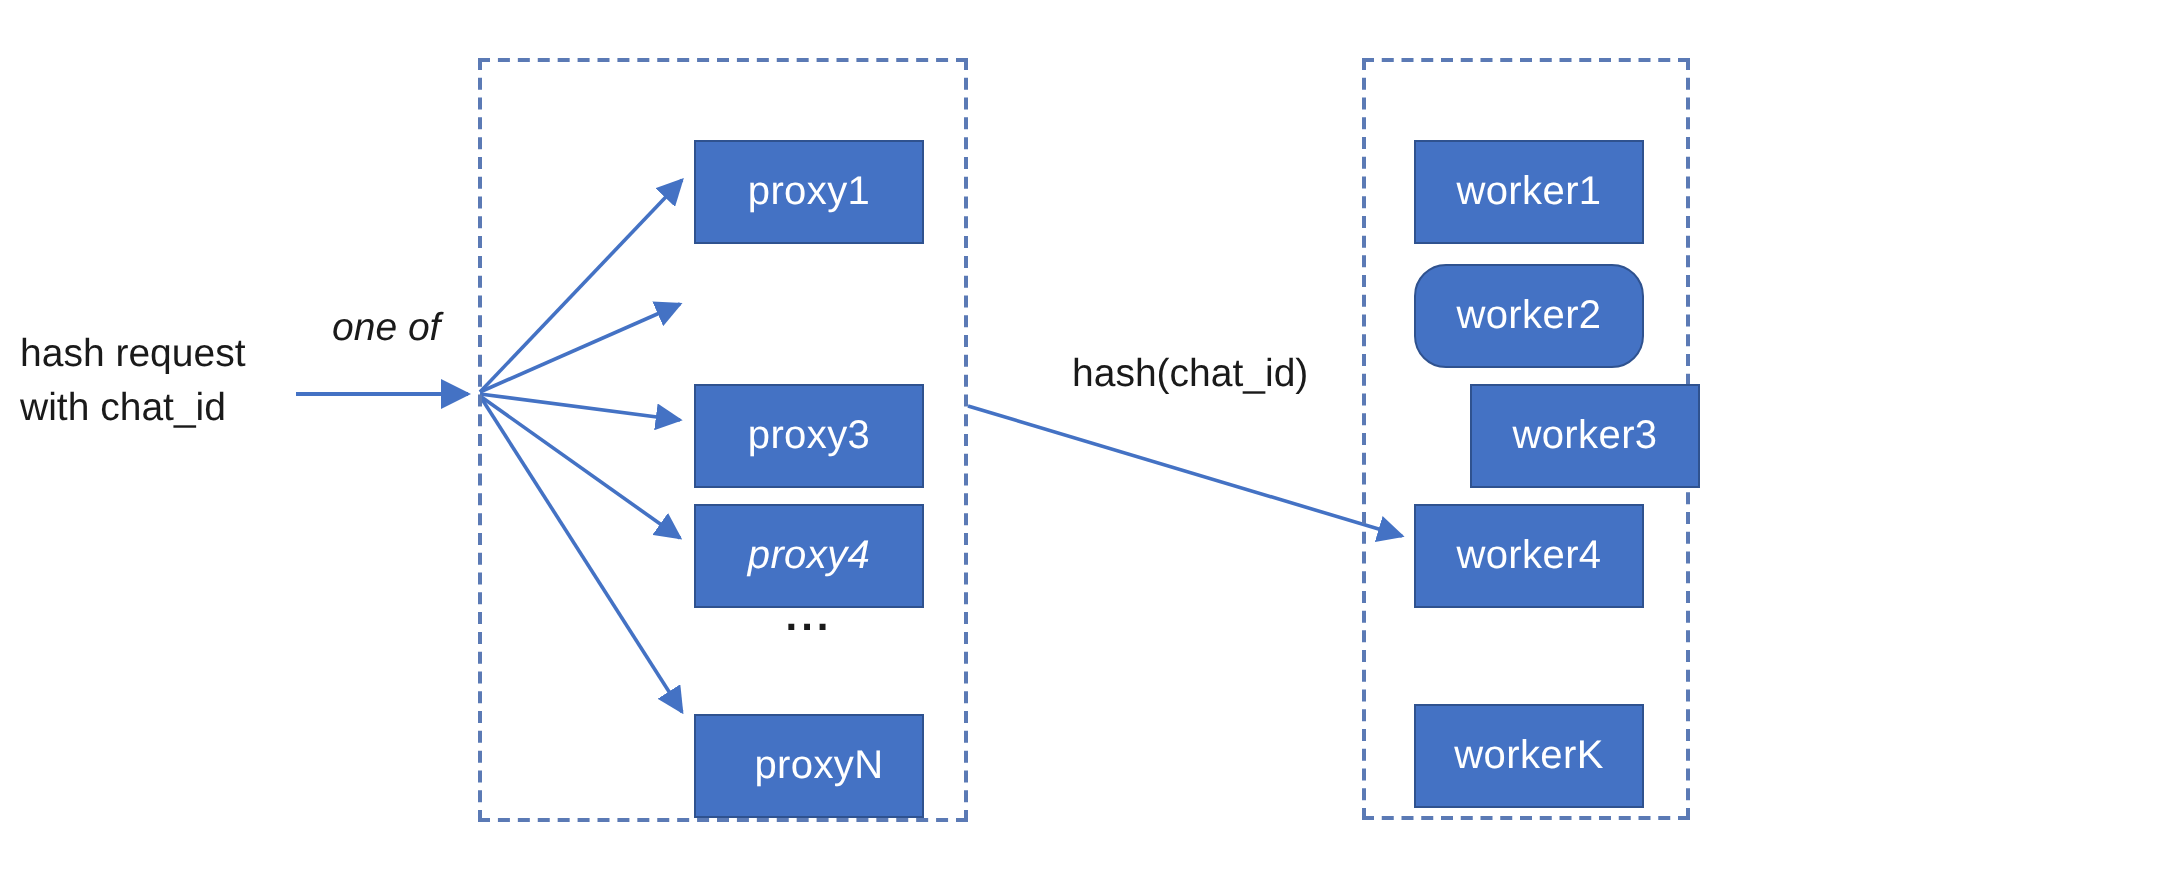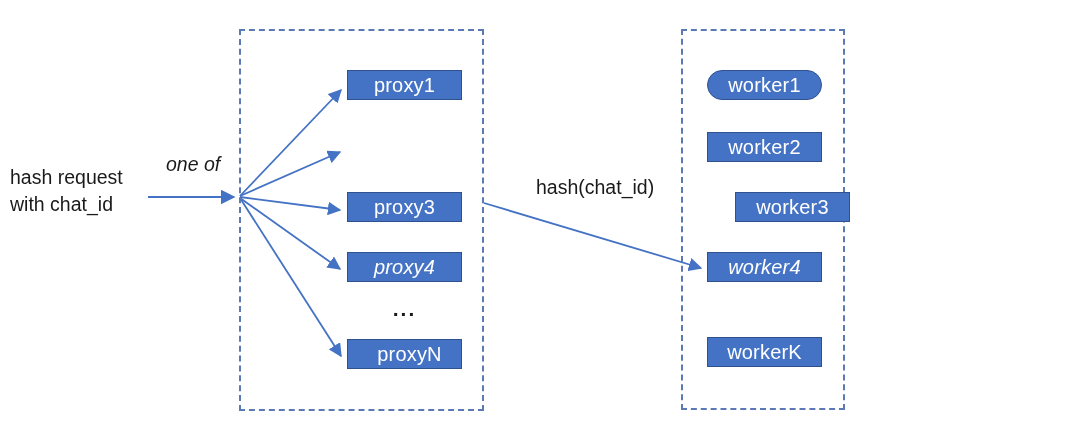--- a/index.html
+++ b/index.html
@@ -25,43 +25,43 @@
     position: absolute;
     border: 2px dashed #5b7ab5;
     box-sizing: border-box;
     background: transparent;
   }
   .container-proxies { left: 239px; top: 29px; width: 245px; height: 382px; }
   .container-workers { left: 681px; top: 29px; width: 164px; height: 381px; }
   .node-box {
     position: absolute;
     width: 115px;
-    height: 30px;
+    height: 52px;
     background: #4472c4;
     border: 1.5px solid #2f528f;
     box-sizing: border-box;
     color: #ffffff;
     font-size: 20px;
     display: flex;
     align-items: center;
     justify-content: center;
     letter-spacing: 0.2px;
   }
   .px { left: 347px; }
   .wx { left: 707px; }
   .p1 { top: 70px; }
   .p2 { top: 132px; }
   .p3 { top: 192px; }
   .p4 { top: 252px; font-style: italic; }
-  .pn { top: 339px; padding-left: 10px; }
-  .w1 { top: 70px; border-radius: 18px; }
-  .w2 { top: 132px; }
+  .pn { top: 357px; padding-left: 10px; }
+  .w1 { top: 70px; }
+  .w2 { top: 132px; border-radius: 16px; }
   .w3 { top: 192px; margin-left: 28px; }
-  .w4 { top: 252px; font-style: italic; }
-  .wk { top: 337px; }
+  .w4 { top: 252px; }
+  .wk { top: 352px; }
   .ellipsis {
     position: absolute;
     left: 347px;
     top: 297px;
     width: 115px;
     text-align: center;
     color: #1a1a1a;
     font-size: 21px;
     font-weight: bold;
     letter-spacing: 2px;

